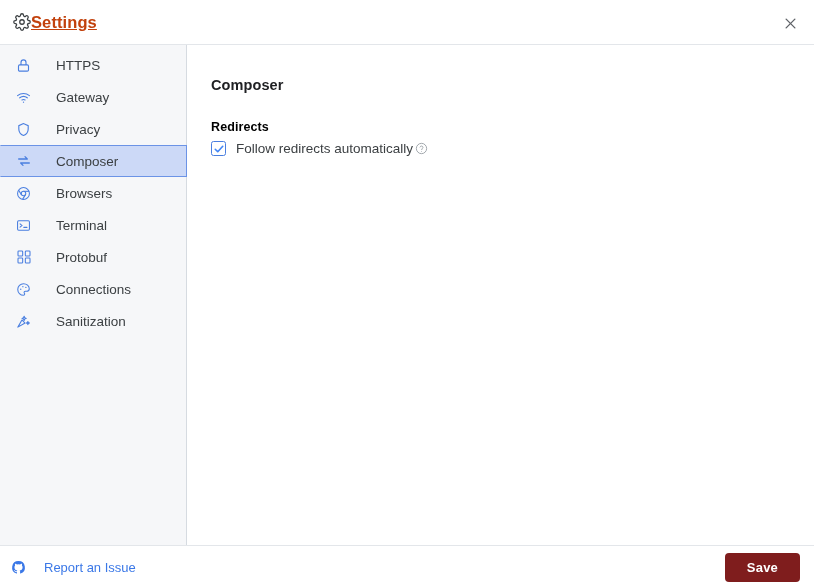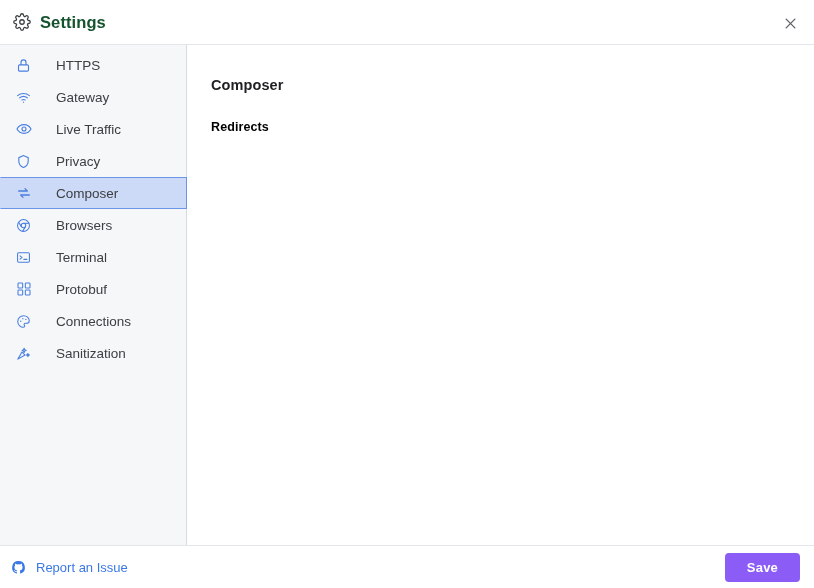--- a/index.html
+++ b/index.html
@@ -14,22 +14,22 @@
   .window { position:relative; width:814px; height:588px; background:#fff; }
 
   
   .header {
     position:absolute; top:0; left:0; width:814px; height:45px;
     background:#fff; border-bottom:1px solid #e3e6ea;
     display:flex; align-items:center;
   }
   .header-icon { margin-left:13px; display:flex; align-items:center; color:#3c4043; }
   .header-title {
-    margin-left:9px; font-size:16.5px; font-weight:bold;
-    color:#14532d; letter-spacing:.1px;
+    font-size:16.5px; font-weight:bold;
+    color:#c2410c; letter-spacing:.1px;text-decoration:underline;
   }
   .close-btn {
     position:absolute; right:10px; top:9px;
     width:28px; height:28px; display:flex; align-items:center; justify-content:center;
     color:#5f6368; cursor:pointer; border-radius:4px;
   }
 
   
   .sidebar {
     position:absolute; top:45px; left:0; width:187px; height:500px;
@@ -86,25 +86,25 @@
   }
 
   
   .footer {
     position:absolute; left:0; top:545px; width:814px; height:43px;
     background:#fff; border-top:1px solid #e3e6ea;
     display:flex; align-items:center; justify-content:space-between;
     padding:0 14px 0 11px;
   }
   .report-link {
-    display:flex; align-items:center; gap:10px;
+    display:flex; align-items:center; gap:18px;
     color:#3b78e7; font-size:13px; cursor:pointer; text-decoration:none;justify-content:flex-end;
   }
   .save-btn {
-    background:#8b5cf6; color:#fff; border:none; border-radius:4px;
+    background:#7f1d1d; color:#fff; border:none; border-radius:4px;
     font-family:"Liberation Sans", sans-serif;
     font-size:13px; font-weight:bold;
     padding:0 22px; height:29px; cursor:pointer; letter-spacing:.2px;
   }
 </style>
 </head>
 <body>
 
 <div class="window">
 
@@ -143,29 +143,20 @@
         <svg width="15" height="15" viewBox="0 0 24 24" fill="none" stroke="currentColor" stroke-width="1.8" stroke-linecap="round">
           <path d="M2.5 9a15 15 0 0 1 19 0"></path>
             <path d="M6 12.5a10 10 0 0 1 12 0"></path>
             <path d="M9.5 16a5 5 0 0 1 5 0"></path>
             <circle cx="12" cy="19.5" r="1" fill="currentColor" stroke="none"></circle>
         </svg>
       </span>
       <span class="nav-label">Gateway</span>
     </div>
 
-    <div class="nav-item">
-      <span class="nav-icon">
-        <svg width="16" height="16" viewBox="0 0 24 24" fill="none" stroke="currentColor" stroke-width="1.7">
-          <path d="M1.5 12S5 5.5 12 5.5 22.5 12 22.5 12 19 18.5 12 18.5 1.5 12 1.5 12z"></path>
-            <circle cx="12" cy="12" r="3"></circle>
-        </svg>
-      </span>
-      <span class="nav-label">Live Traffic</span>
-    </div>
 
     <div class="nav-item">
       <span class="nav-icon">
         <svg width="15" height="15" viewBox="0 0 24 24" fill="none" stroke="currentColor" stroke-width="1.8">
           <path d="M12 2.5 4.5 5.8v5.4c0 4.6 3.1 8.8 7.5 10.3 4.4-1.5 7.5-5.7 7.5-10.3V5.8L12 2.5z"></path>
         </svg>
       </span>
       <span class="nav-label">Privacy</span>
     </div>
 
@@ -239,20 +230,35 @@
     </div>
 
   </div>
 
   <div class="content">
     <div class="panel-title">Composer</div>
 
     <div class="section">
       <div class="section-label">Redirects</div>
 
+      <div class="check-row">
+        <span class="checkbox">
+          <svg width="12" height="12" viewBox="0 0 24 24" fill="none" stroke="#4285f4" stroke-width="3.2" stroke-linecap="round" stroke-linejoin="round">
+            <path d="M4.5 12.5 9.5 17.5 19.5 6.5"></path>
+          </svg>
+        </span>
+        <span class="check-label">Follow redirects automatically</span>
+        <span class="help-icon">
+          <svg width="13" height="13" viewBox="0 0 24 24" fill="none" stroke="currentColor" stroke-width="1.7">
+            <circle cx="12" cy="12" r="9.5"></circle>
+            <path d="M9.3 9.2a2.8 2.8 0 0 1 5.4.9c0 1.9-2.7 2.4-2.7 4" stroke-linecap="round"></path>
+            <circle cx="12" cy="17.4" r=".9" fill="currentColor" stroke="none"></circle>
+          </svg>
+        </span>
+      </div>
     </div>
   </div>
 
   <div class="footer">
     <a class="report-link">
       <span style="display:flex;align-items:center;">
         <svg width="15" height="15" viewBox="0 0 24 24" fill="currentColor">
           <path d="M12 1.8a10.2 10.2 0 0 0-3.23 19.88c.51.1.7-.22.7-.49l-.01-1.9c-2.84.62-3.44-1.2-3.44-1.2-.47-1.19-1.14-1.5-1.14-1.5-.93-.64.07-.62.07-.62 1.03.07 1.57 1.06 1.57 1.06.91 1.57 2.4 1.12 2.98.85.09-.66.36-1.12.65-1.37-2.27-.26-4.65-1.14-4.65-5.06 0-1.12.4-2.03 1.05-2.75-.11-.26-.46-1.3.1-2.71 0 0 .86-.28 2.81 1.05a9.7 9.7 0 0 1 5.12 0c1.95-1.33 2.8-1.05 2.8-1.05.57 1.41.21 2.45.11 2.71.65.72 1.05 1.63 1.05 2.75 0 3.93-2.39 4.8-4.666 5.05.37.32.69.94.69 1.89l-.01 2.8c0 .28.19.6.71.49A10.2 10.2 0 0 0 12 1.8z"></path>
         </svg>
       </span>

